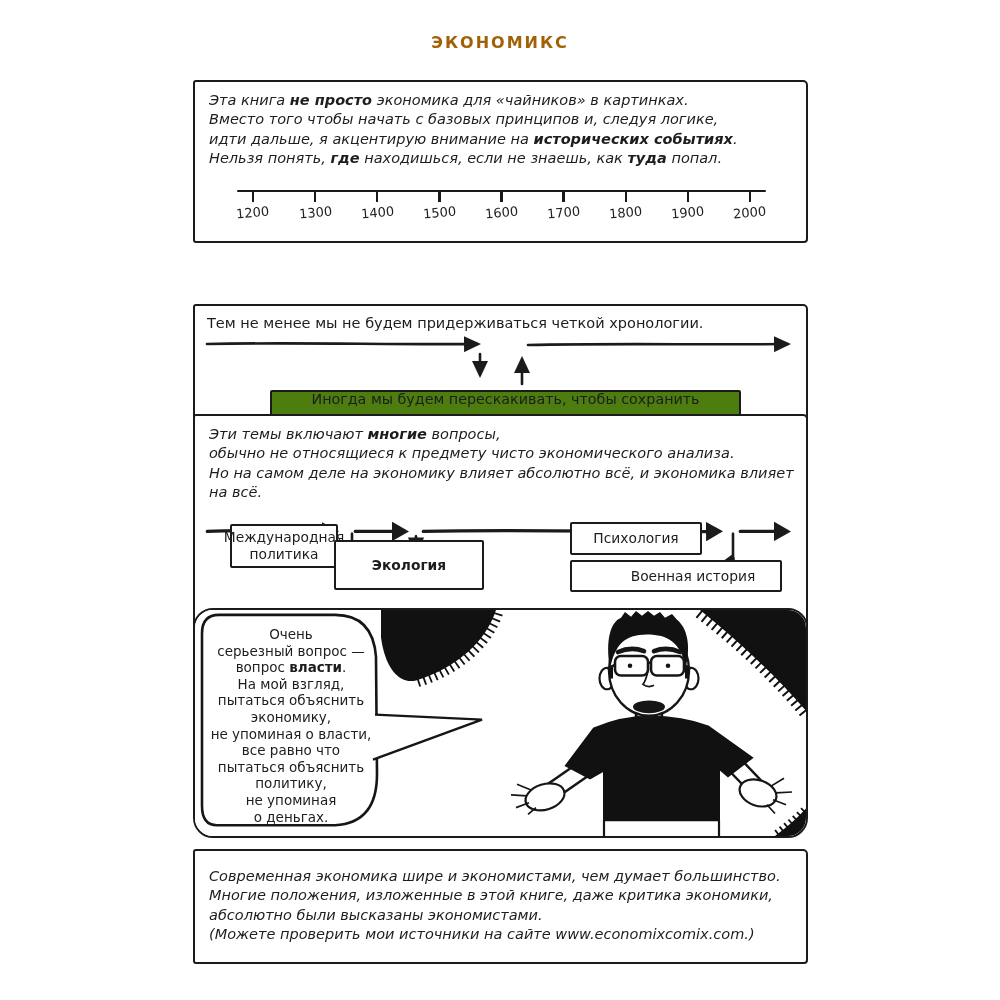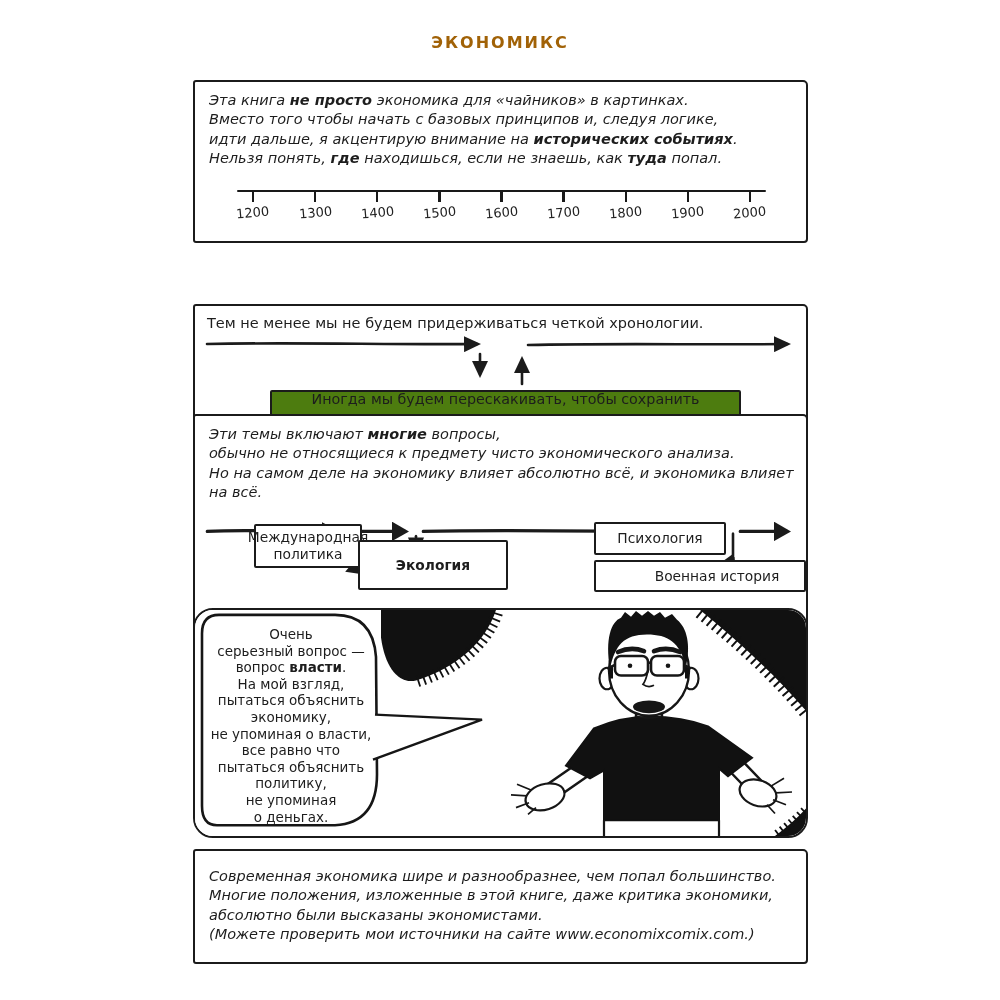--- a/index.html
+++ b/index.html
@@ -34,21 +34,21 @@
   .arrow-svg{position:absolute;left:0;top:0;width:100%;height:100%;}
   .note-box{
     position:absolute;left:75px;top:84px;width:467px;height:52px;
     border:2.3px solid #1b1b1b;border-radius:2px;display:flex;flex-direction:column;
     justify-content:center;text-align:center;font-size:14.3px;line-height:19px;background:#4d7c0f;
   }
   
   .dbox{
     position:absolute;border:2.3px solid #1b1b1b;border-radius:2px;background:#fff;
     display:flex;align-items:center;justify-content:center;text-align:center;
-    font-size:13.8px;line-height:17px;padding:2px 6px;box-sizing:border-box;margin-left:24px;
+    font-size:13.8px;line-height:17px;padding:2px 6px;box-sizing:border-box;
   }
   .box-intpol{left:35px;top:108px;width:108px;height:44px;}
   .box-eco{left:139px;top:124px;width:150px;height:50px;font-weight:bold;}
   .box-psy{left:375px;top:106px;width:132px;height:33px;}
   .box-war{left:375px;top:144px;width:212px;height:32px;padding-left:40px;}
   
   .scene{position:absolute;left:0;top:0;width:100%;height:100%;}
   .bubble-text{
     position:absolute;left:10px;top:16px;width:172px;text-align:center;
     font-size:13.5px;line-height:16.6px;
@@ -233,18 +233,18 @@
     <div><span>все равно что</span></div>
     <div><span>пытаться объяснить</span></div>
     <div><span>политику,</span></div>
     <div><span>не упоминая</span></div>
     <div><span>о деньгах.</span></div>
   </div>
 </section>
 
 <section class="panel p5">
   <div class="handtext">
-    <div>Современная экономика шире и разнообразнее, чем попал большинство.</div>
+    <div>Современная экономика шире и экономистами, чем думает большинство.</div>
     <div>Многие положения, изложенные в этой книге, даже критика экономики,</div>
     <div>абсолютно были высказаны экономистами.</div>
     <div>(Можете проверить мои источники на сайте www.economixcomix.com.)</div>
   </div>
 </section>
 
 </body></html>

